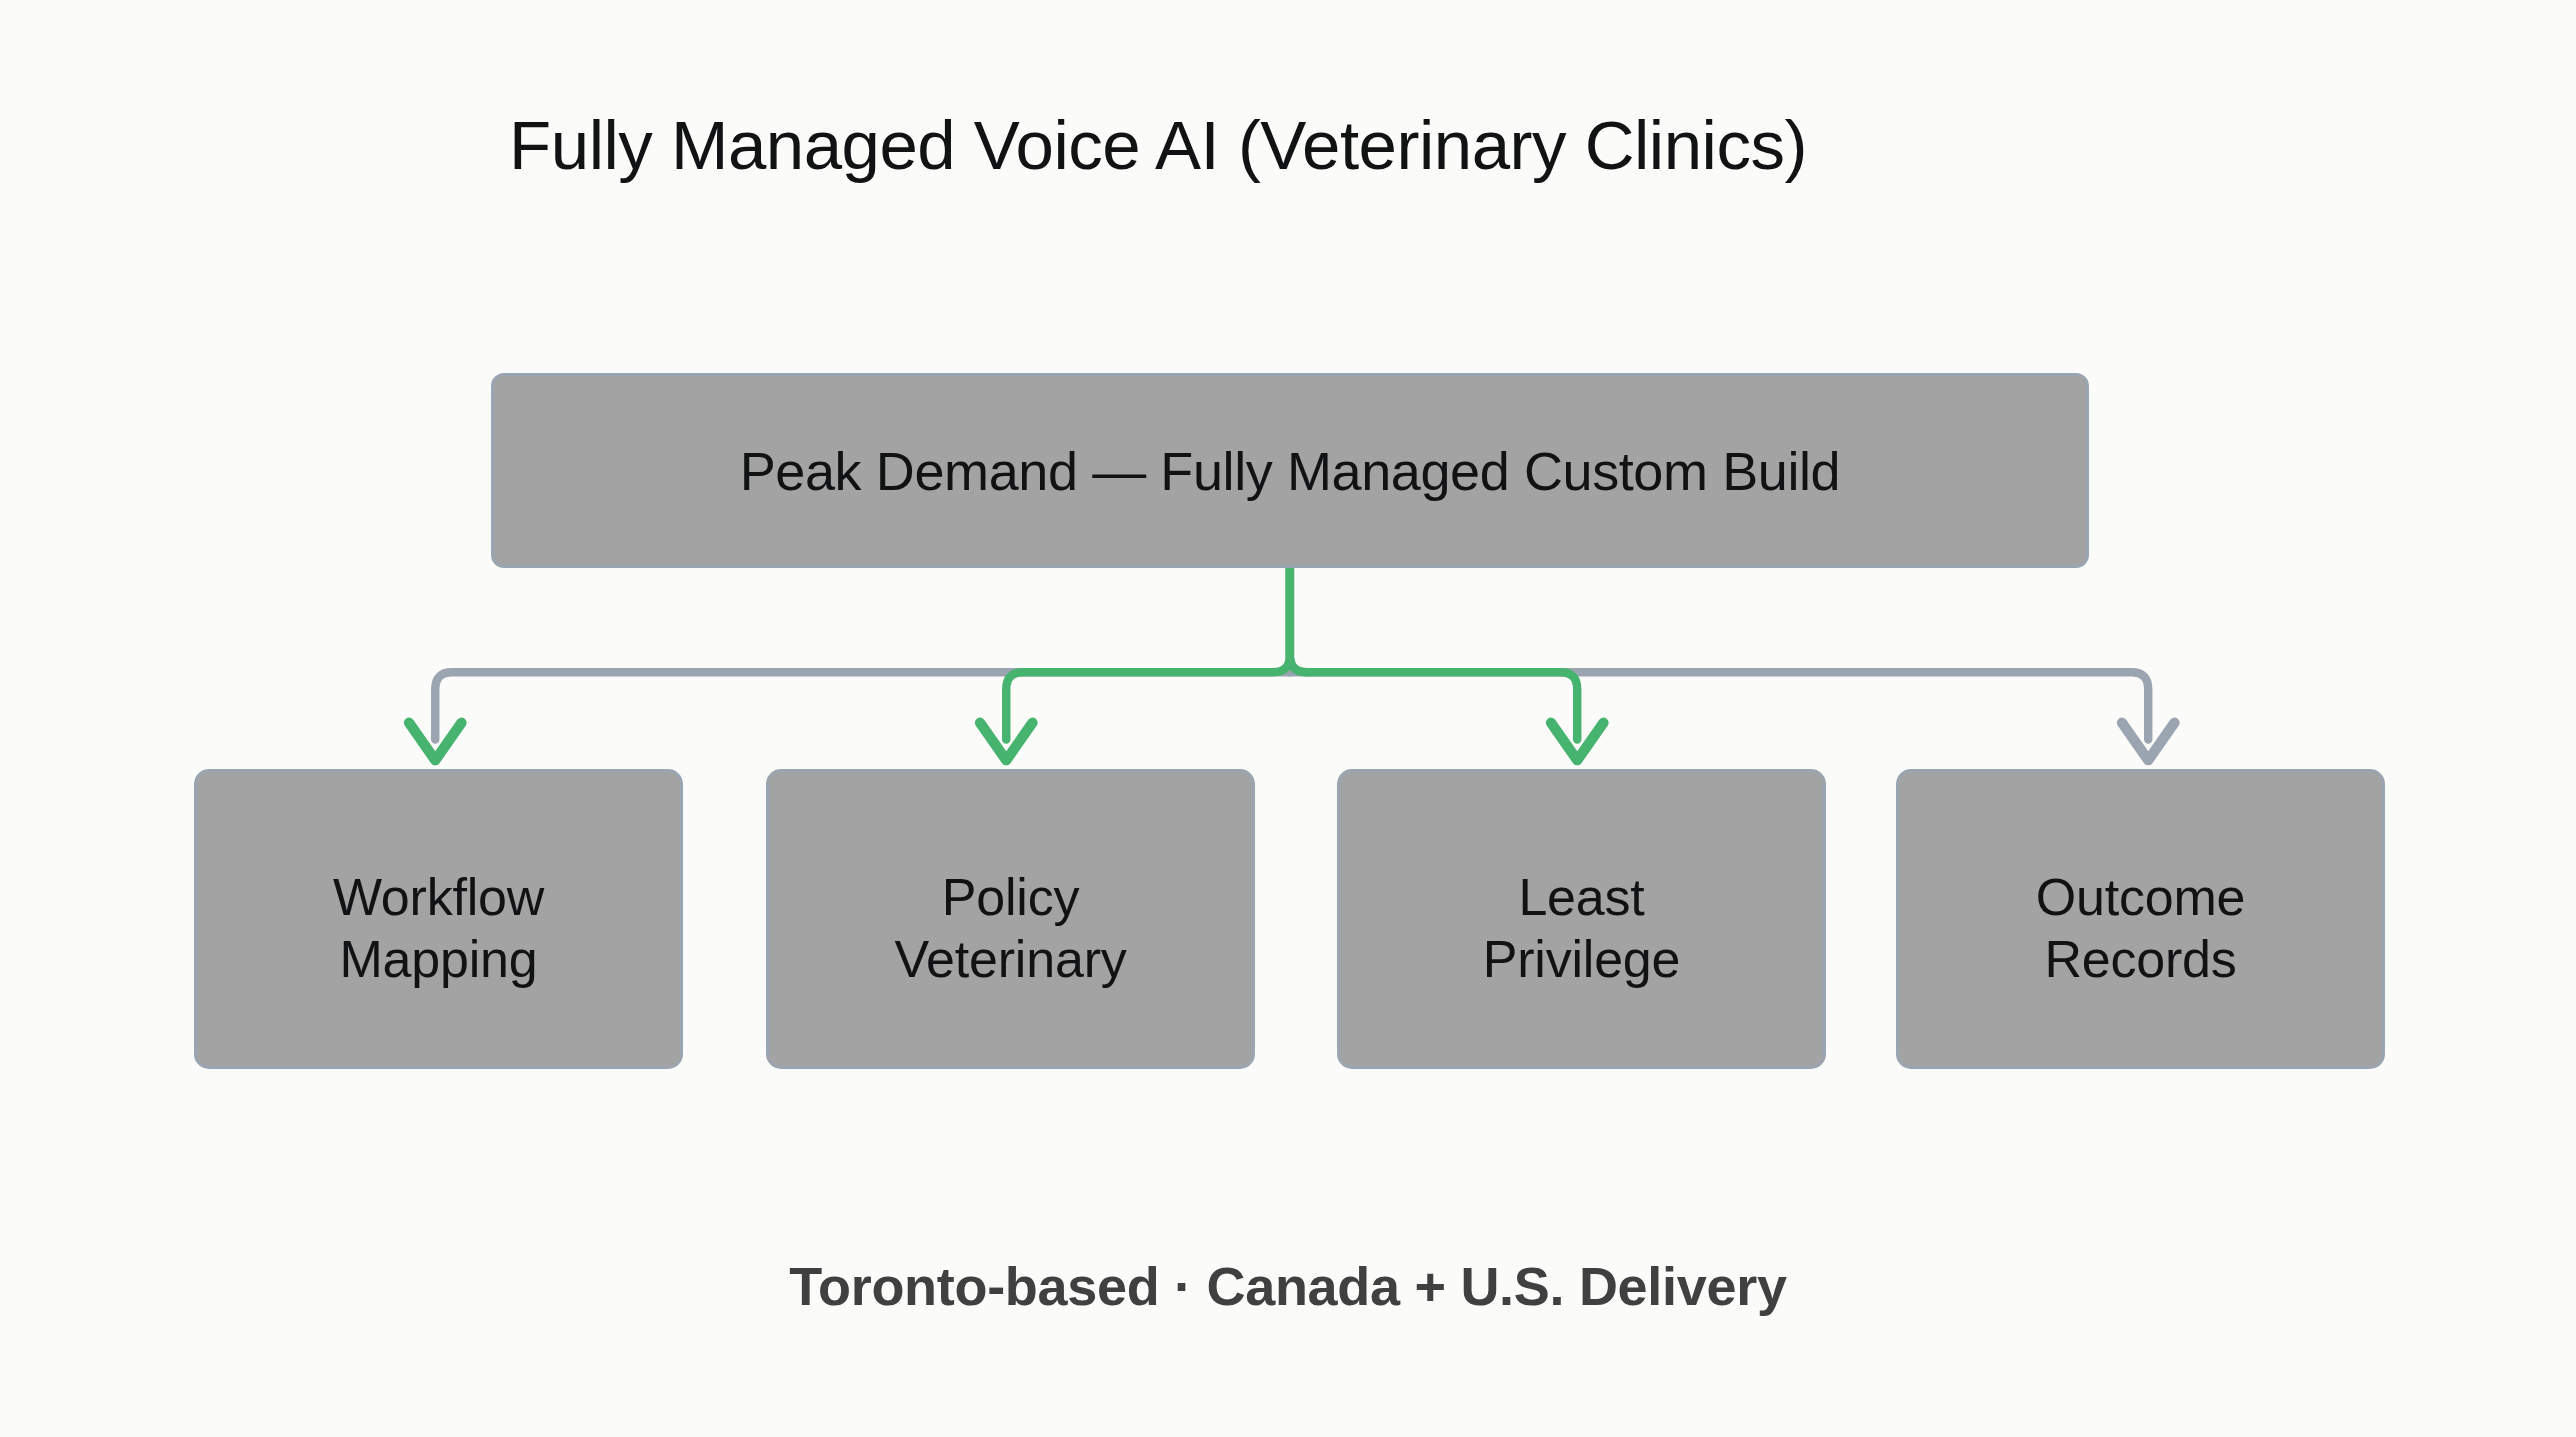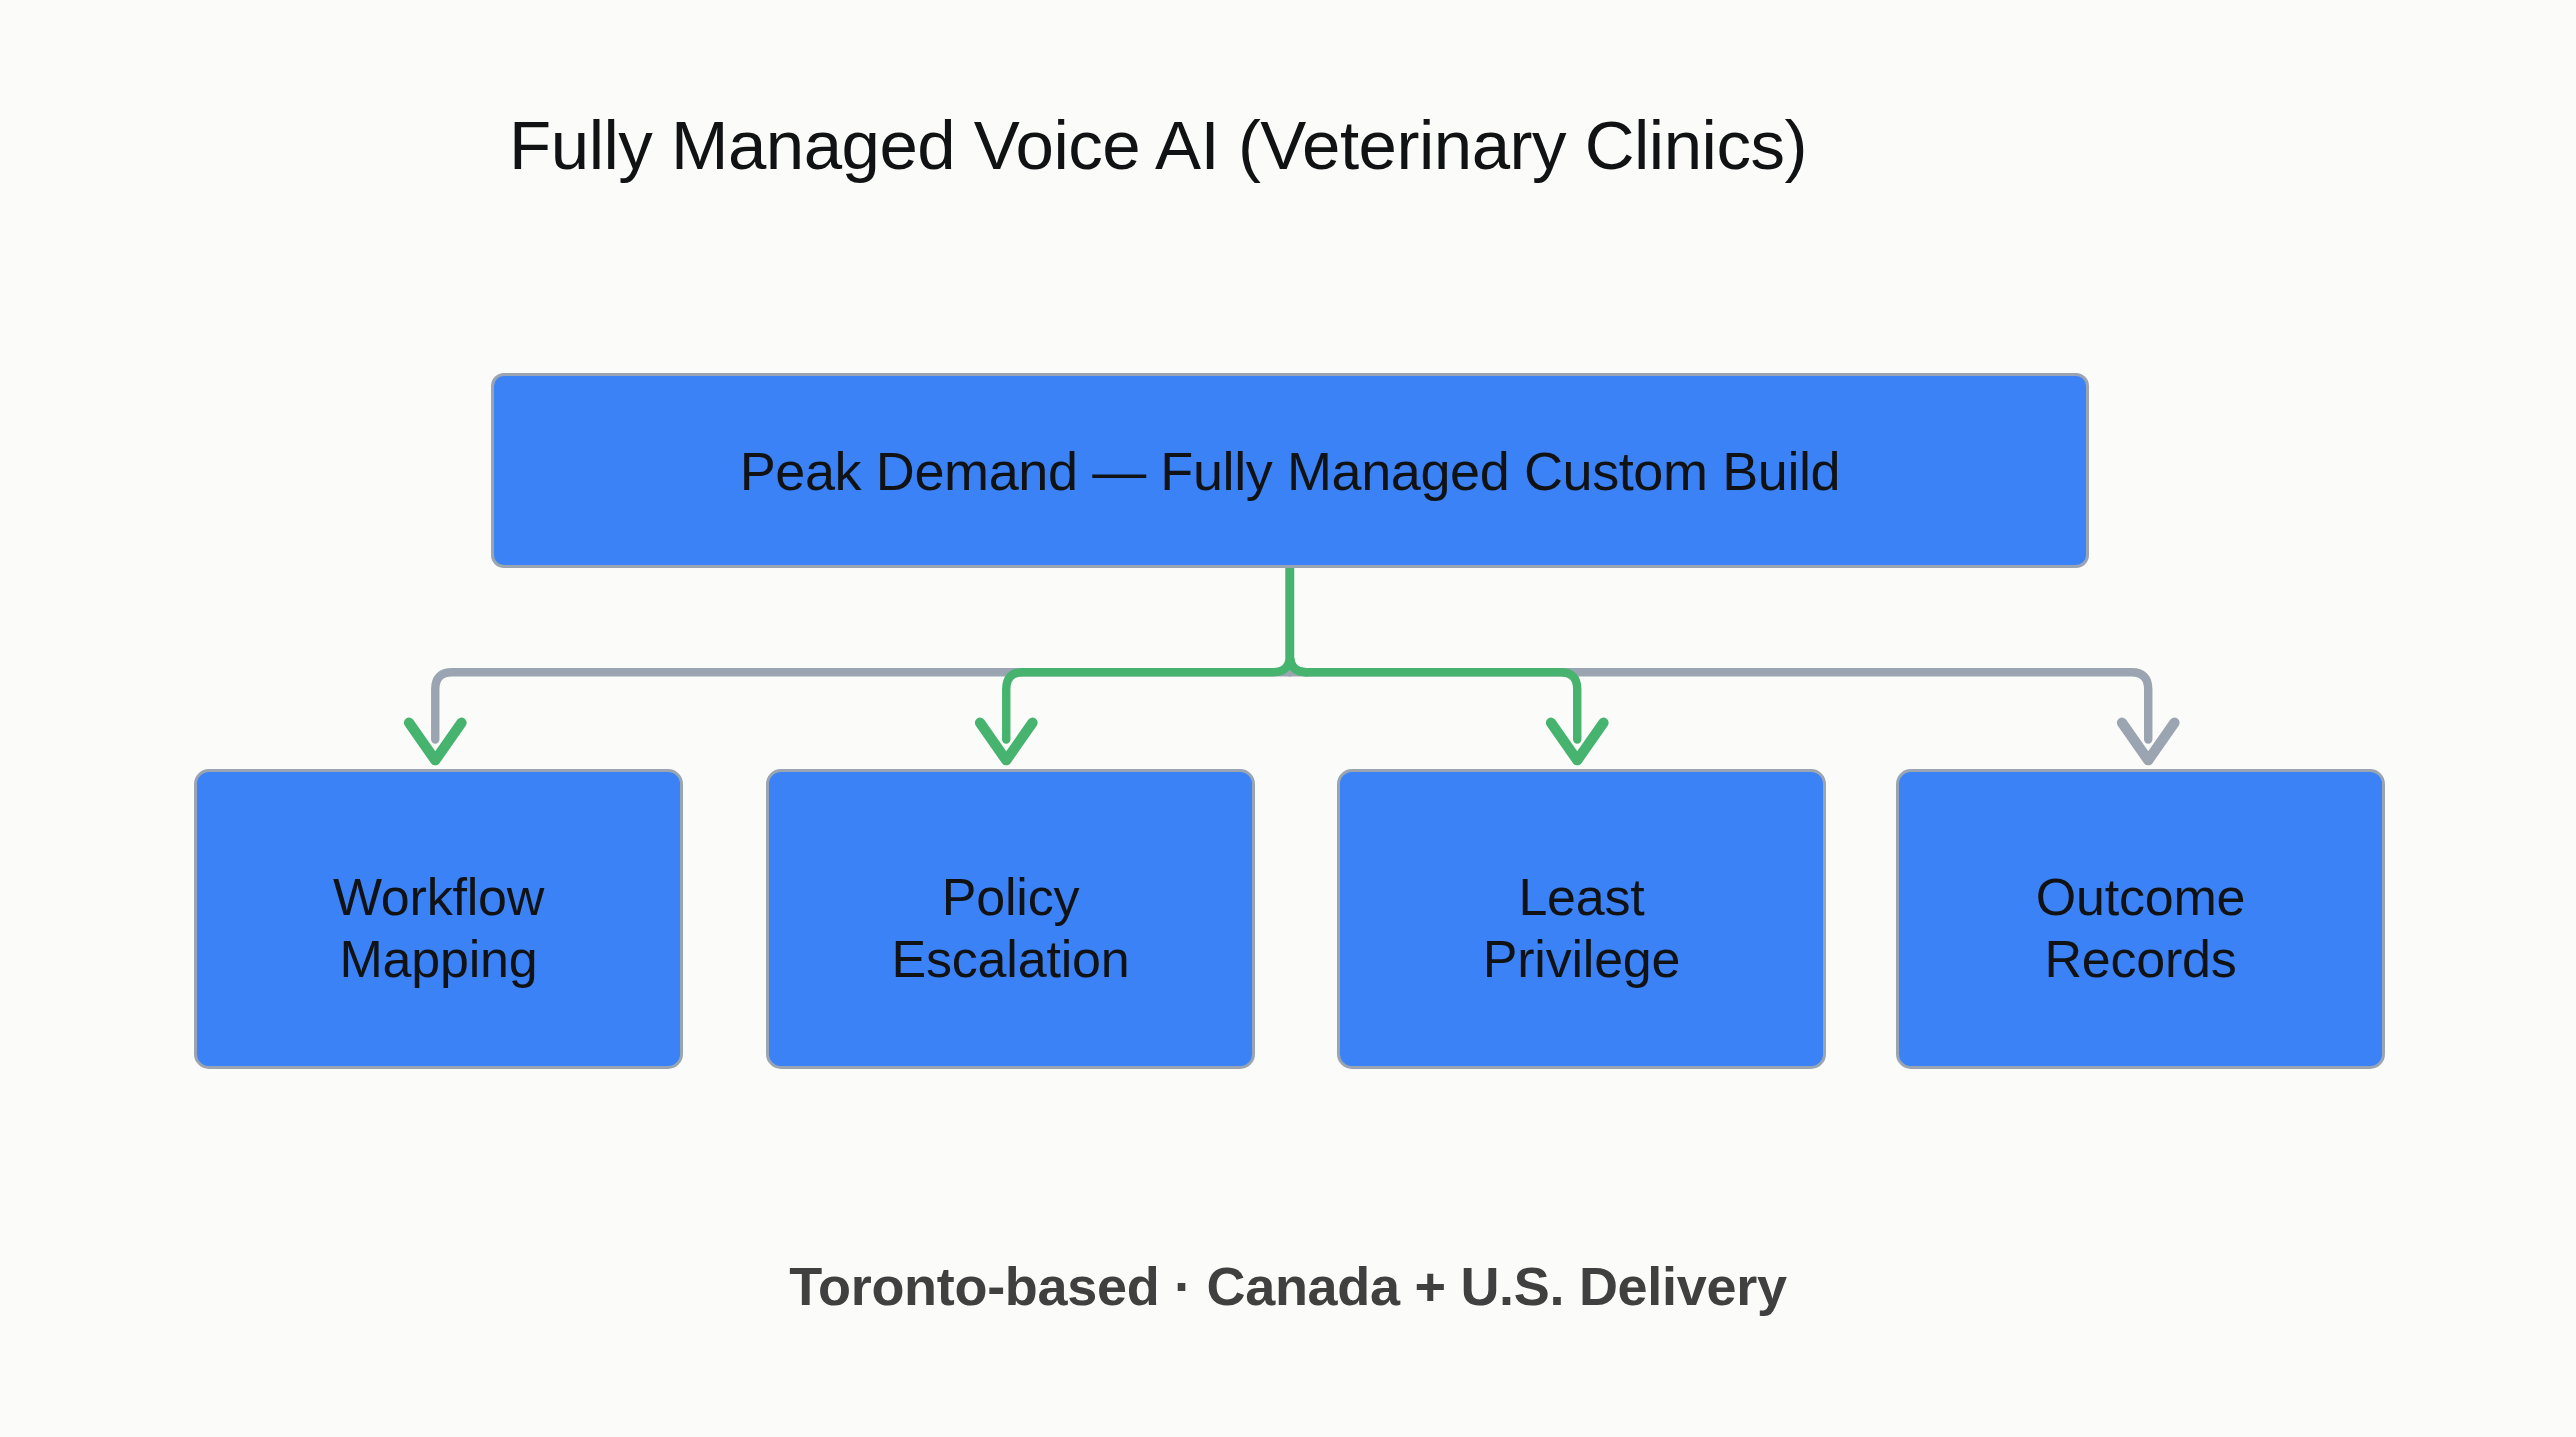--- a/index.html
+++ b/index.html
@@ -50,21 +50,21 @@
     color: #404040;
     letter-spacing: -0.3px;
     line-height: 1.05;
     white-space: nowrap;
   }
 
   
   .node {
     position: absolute;
     box-sizing: border-box;
-    background: #3b82f6;
+    background: #a3a3a3;
     border: 3.7px solid #9aa5b1;
     border-radius: 15px;
     display: flex;
     align-items: center;
     justify-content: center;
     text-align: center;
     color: #111214;
     font-weight: 400;
   }
 
@@ -142,21 +142,21 @@
     <span>Peak Demand — Fully Managed Custom Build</span>
   </div>
 
   <div class="node node-leaf leaf-0">
     <span class="leaf-label">Workflow
 Mapping</span>
   </div>
 
   <div class="node node-leaf leaf-1">
     <span class="leaf-label">Policy
-Escalation</span>
+Veterinary</span>
   </div>
 
   <div class="node node-leaf leaf-2">
     <span class="leaf-label">Least
 Privilege</span>
   </div>
 
   <div class="node node-leaf leaf-3">
     <span class="leaf-label">Outcome
 Records</span>

